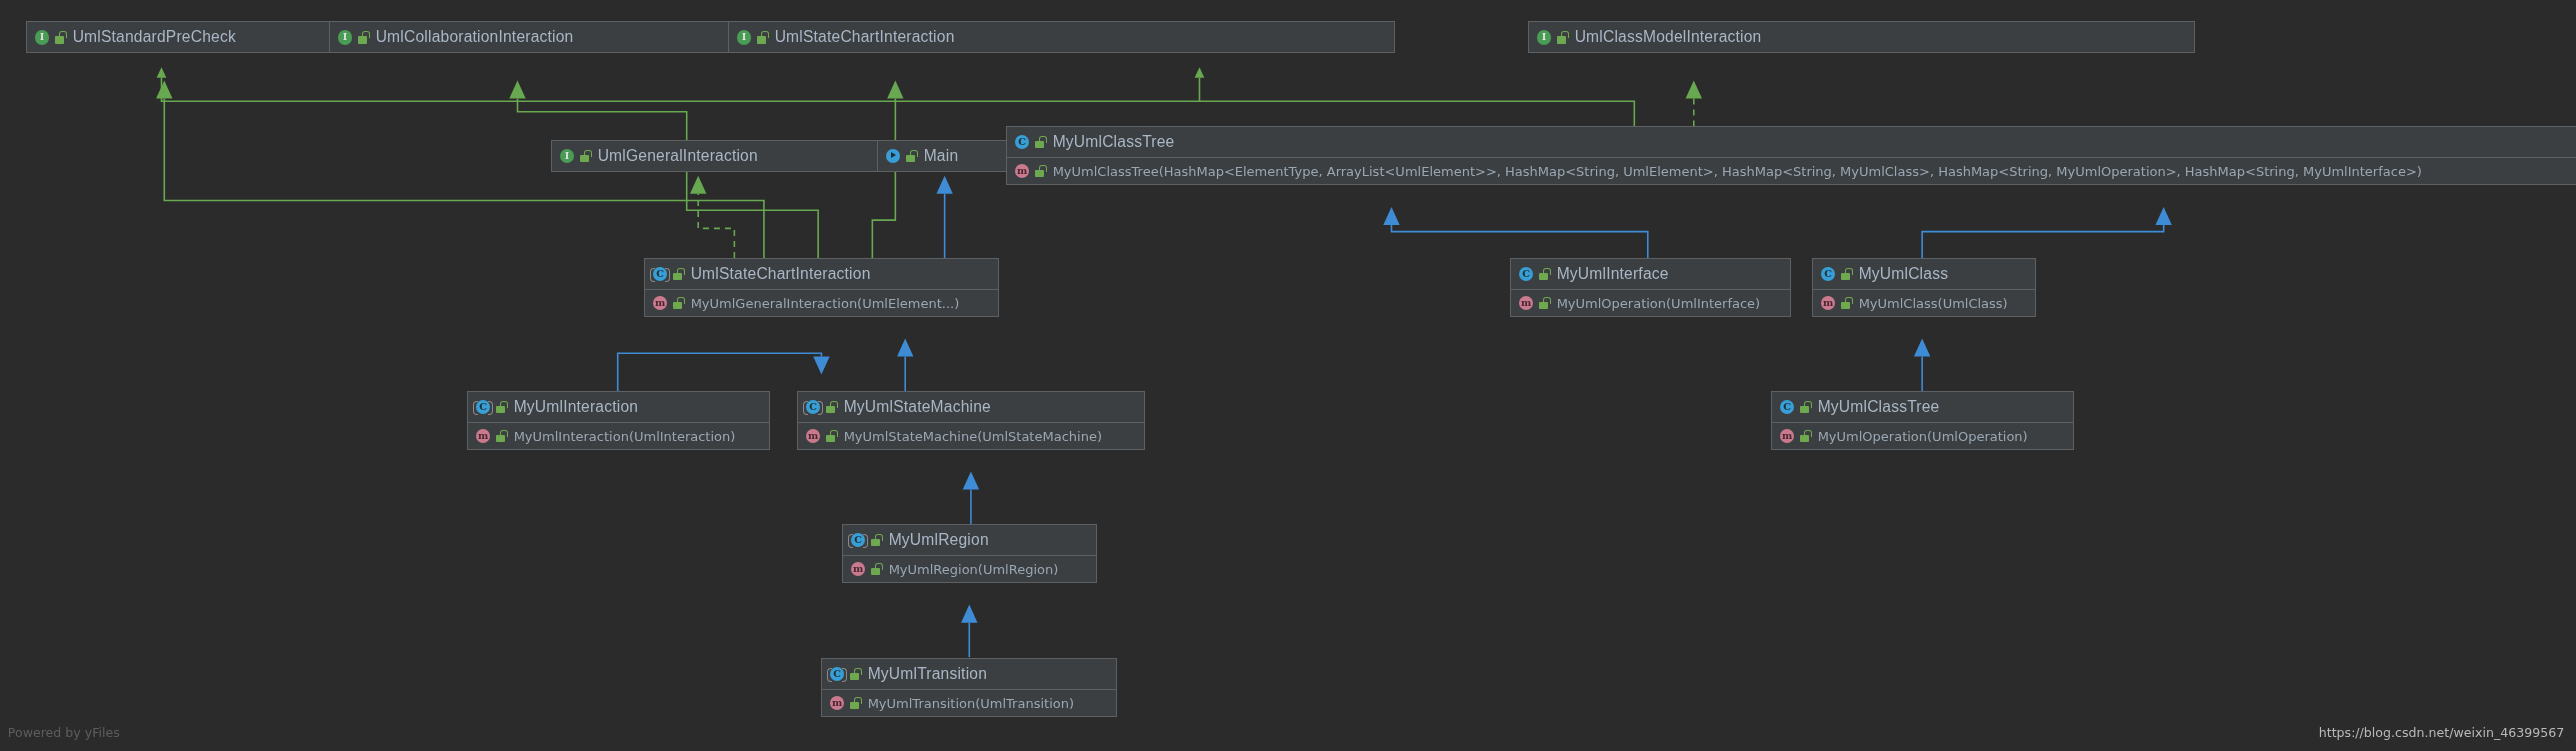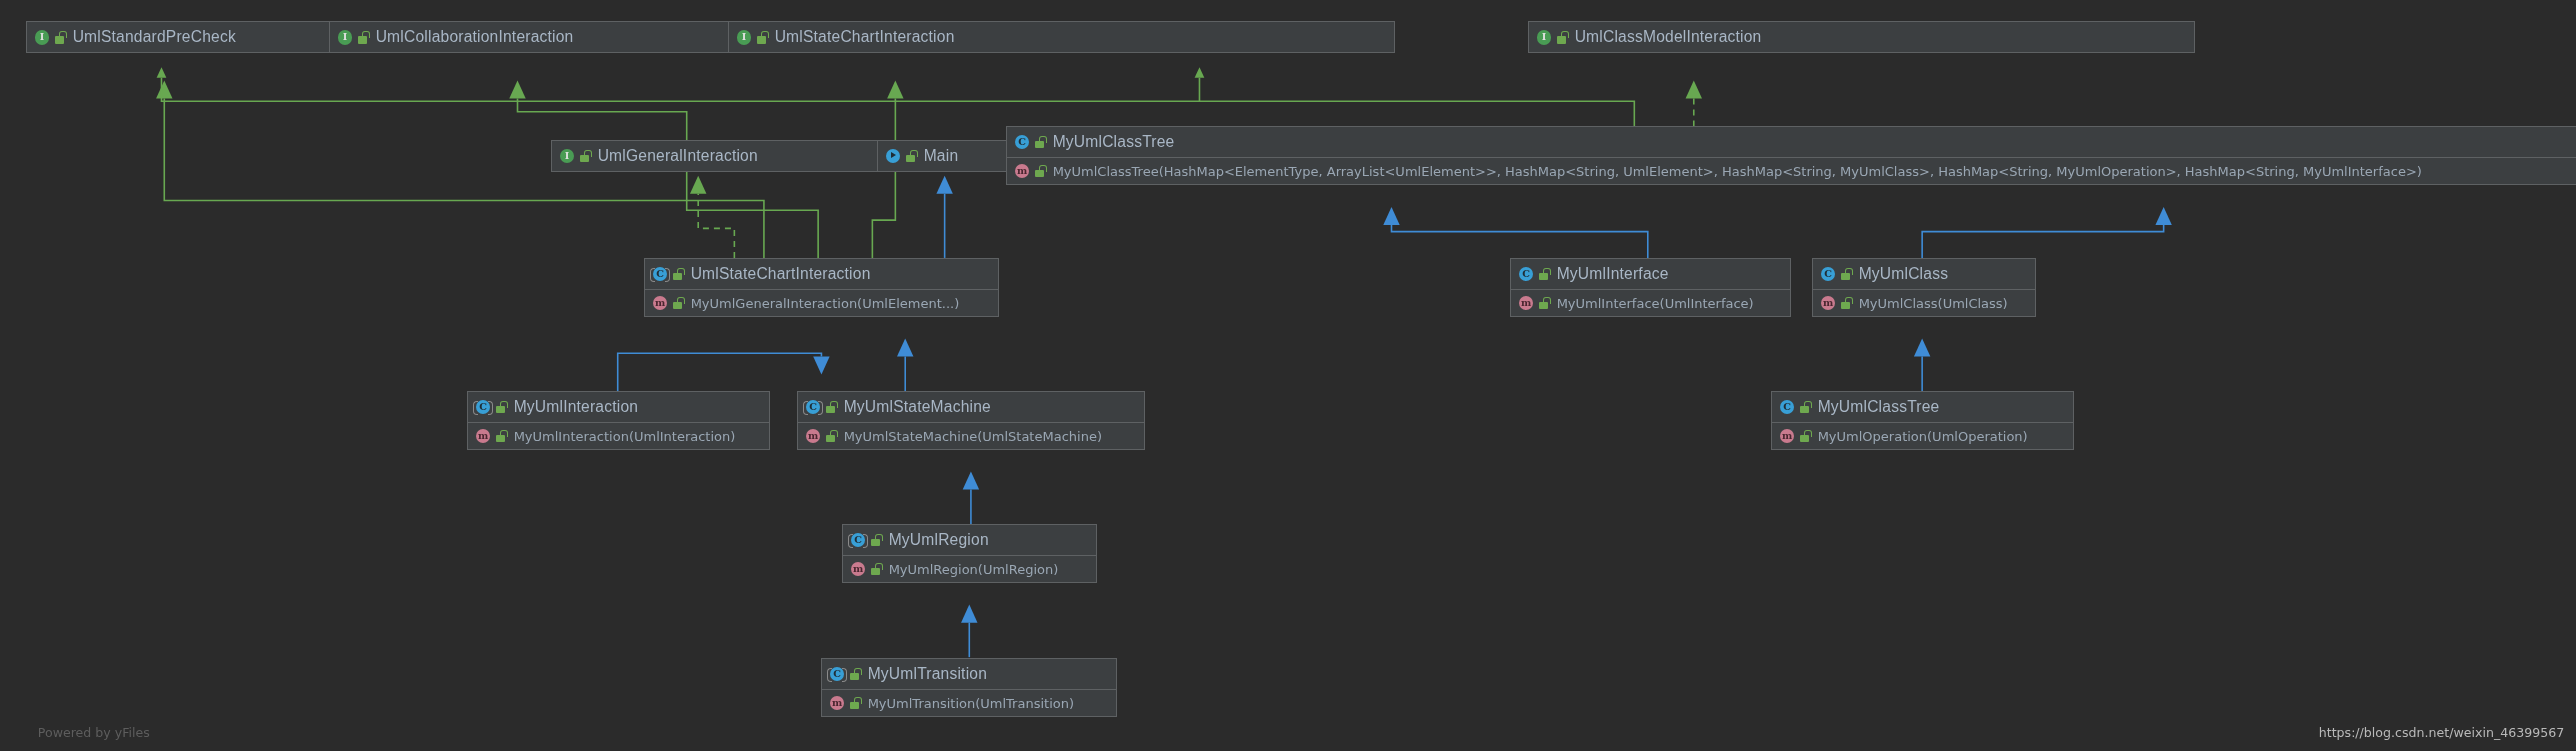--- a/index.html
+++ b/index.html
@@ -105,21 +105,21 @@
   }
 
   
   .wm{
     position:absolute;bottom:11.7px;
     font-family:"DejaVu Sans", sans-serif;
     font-size:12.6px;
     color:#6a6a6a;
     white-space:nowrap;
   }
-  .wm-left{left:7.8px;color:#5d5d5d;margin-left:30px;}
+  .wm-left{left:7.8px;color:#5d5d5d;}
   .wm-right{right:11.7px;color:#b9b9b9;margin-top:40px;}
 </style>
 </head>
 <body>
 
 <div id="canvas">
 
   <svg id="edges" viewBox="0 0 2648 773">
     <defs>
       <marker id="ahG" markerWidth="14" markerHeight="14" refX="1" refY="6" orient="auto" markerUnits="userSpaceOnUse">
@@ -263,21 +263,21 @@
             <span class="ico-class">C</span>
           </span>
           <span class="ico-lock"></span>
           <span class="title">MyUmlInterface</span>
         </div>
         <div class="sec">
           <span class="ico">
             <span class="ico-method">m</span>
           </span>
           <span class="ico-lock"></span>
-          <span class="member">MyUmlInterface(UmlInterface)</span>
+          <span class="member">MyUmlOperation(UmlInterface)</span>
         </div>
       </div>
       <div class="node" style="left: 1812px; top: 258px; width: 224px;">
         <div class="hdr">
           <span class="ico">
             <span class="ico-class">C</span>
           </span>
           <span class="ico-lock"></span>
           <span class="title">MyUmlClass</span>
         </div>

